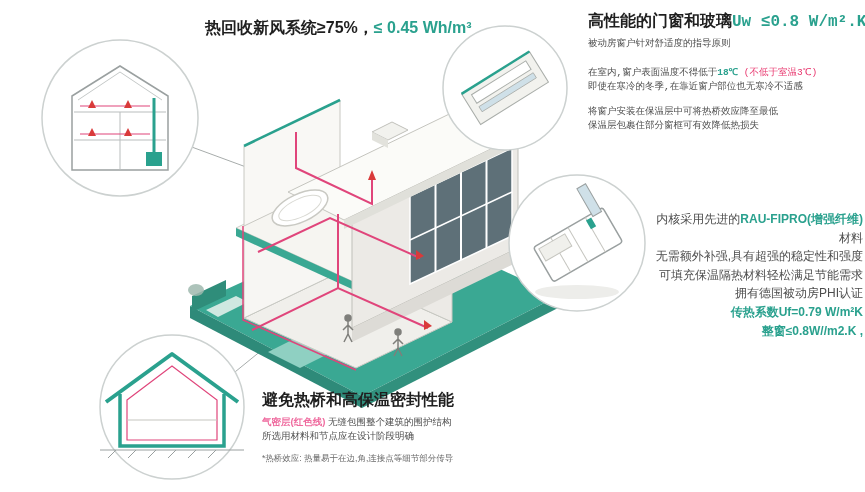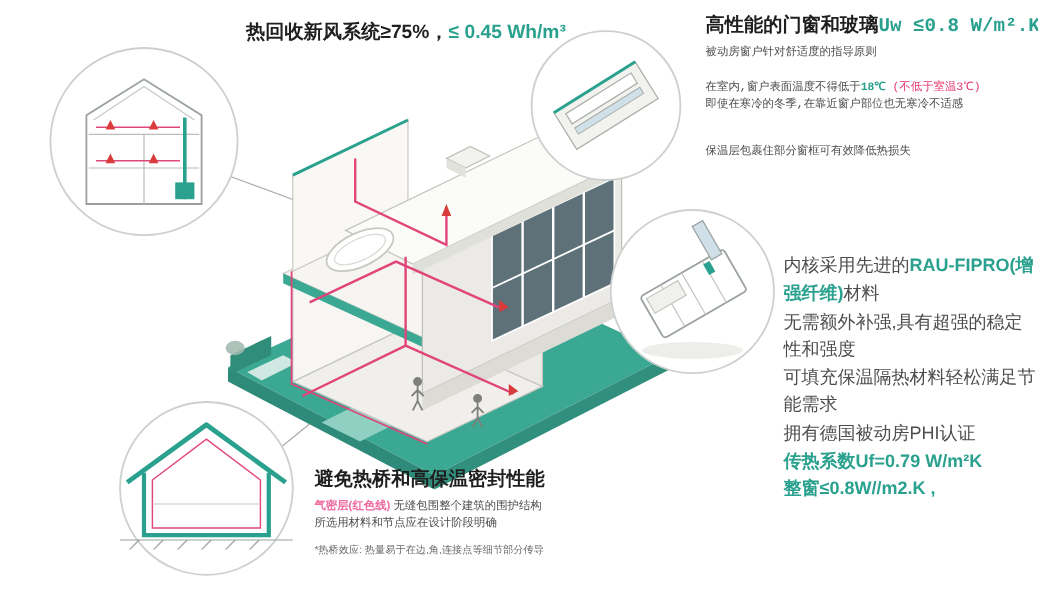--- a/index.html
+++ b/index.html
@@ -14,21 +14,21 @@
   .canvas svg{position:absolute;left:0;top:0;}
   .tb{position:absolute;}
   .h{font-size:16px;font-weight:bold;color:var(--ink);line-height:1.25;white-space:nowrap;}
   .h .teal{color:var(--teal);}
   .body{font-size:9.5px;color:var(--body);line-height:1.5;margin-top:5px;}
   .body .teal{color:var(--teal);font-weight:bold;}
   .body .rednote{color:var(--red-note);margin-top:20px;}
   .body .pinklab{color:var(--pink-label);font-weight:bold;}
   .body .greenlab{color:var(--teal);font-weight:bold;}
   .note{font-size:8.5px;color:#6a6a6a;margin-top:9px;}
-  .profile-body{font-size:15px;color:var(--body);line-height:1.55;}
+  .profile-body{font-size:12px;color:var(--body);line-height:1.55;text-align:right;}
   .profile-body .teal{color:var(--teal);font-weight:bold;}
 </style>
 </head>
 <body>
 
 <div class="canvas">
 
   <svg width="865" height="492" viewBox="0 0 865 492">
 
     <g stroke="#a7acab" stroke-width="1">
@@ -174,21 +174,21 @@
 
   <div class="tb" style="left:588px;top:12px;width:272px;font-family:Liberation Mono, monospace;">
     <div class="h"><span>高性能的门窗和玻璃</span><span class="teal">Uw ≤0.8 W/m².K</span></div>
     <div class="body">
       <span>被动房窗户针对舒适度的指导原则</span><br>
       <br>
       <span>在室内,窗户表面温度不得低于</span><span class="teal">18℃ </span><span class="rednote">(不低于室温3℃)</span><br>
       <span>即使在寒冷的冬季,在靠近窗户部位也无寒冷不适感</span>
     </div>
     <div class="body" style="margin-top:11px;">
-      <br>
+      <span>将窗户安装在保温层中可将热桥效应降至最低</span><br>
       <span>保温层包裹住部分窗框可有效降低热损失</span>
     </div>
   </div>
 
   <div class="tb profile-body" style="left:653px;top:210px;width:210px;">
     <span>内核采用先进的</span><span class="teal">RAU-FIPRO(增强纤维)</span><span>材料</span><br>
     <span>无需额外补强,具有超强的稳定性和强度</span><br>
     <span>可填充保温隔热材料轻松满足节能需求</span><br>
     <span>拥有德国被动房PHI认证</span><br>
     <span class="teal">传热系数Uf=0.79 W/m²K</span><br>

